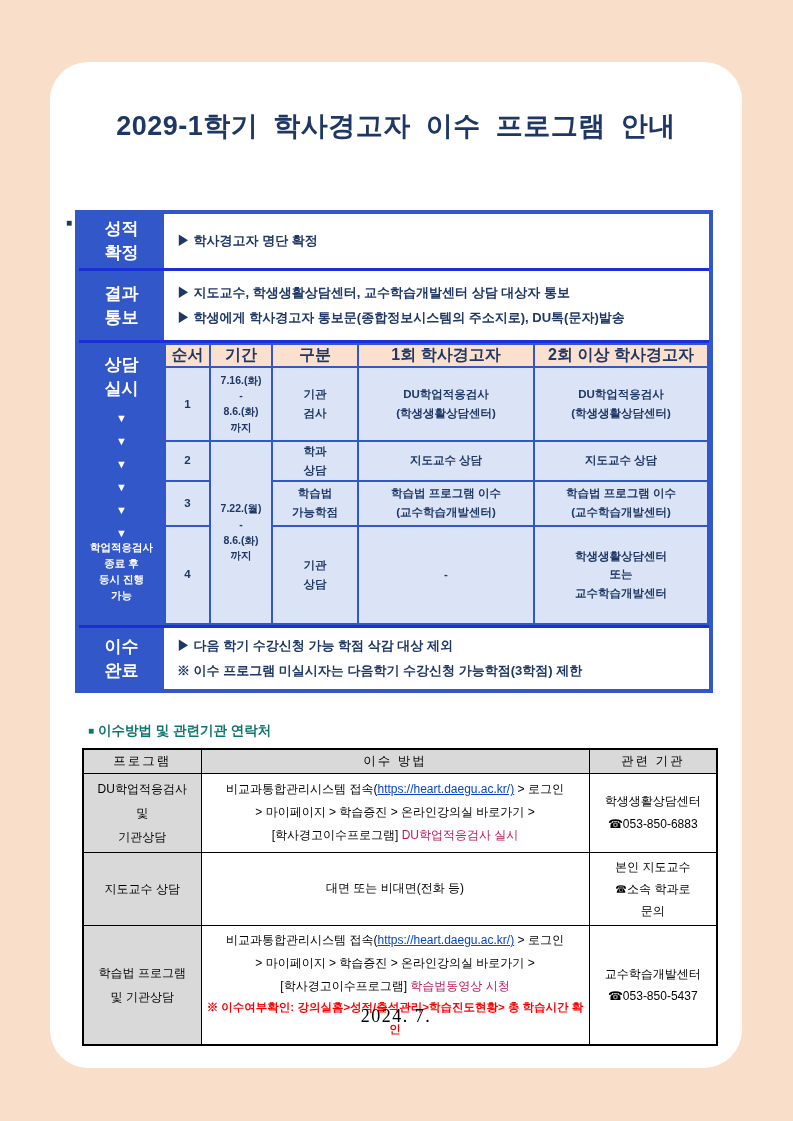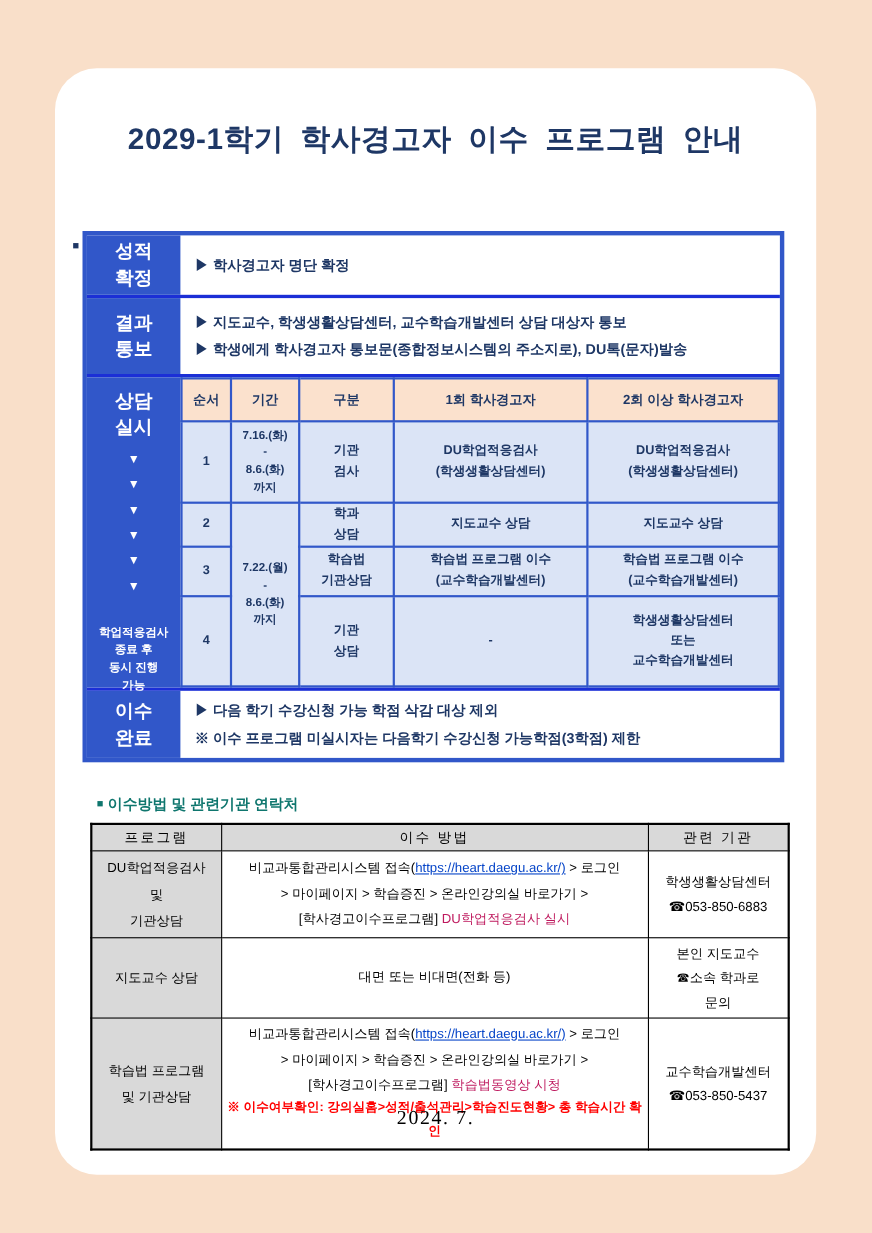--- a/index.html
+++ b/index.html
@@ -43,30 +43,30 @@
     flex:1; display:flex; flex-direction:column; justify-content:center;
     padding-left:13px; color:#1e3765; font-size:13px; font-weight:600; gap:7px;
   }
   .row1 { height:54px; }
   .row2 { height:72px; }
   .row3 { height:285px; }
   .row4 { height:64px; }
   .row3 .flow-label { justify-content:flex-start; padding-top:10px; }
   .flow-arrow { font-size:11px; line-height:1; margin-top:12px; }
   .flow-note {
-    margin-top:28px; font-size:10.5px; line-height:1.55;
+    margin-top:0; font-size:10.5px; line-height:1.55;
     white-space:pre-line; text-align:center; font-weight:bold;
   }
   .row3 .flow-content { padding:0; justify-content:flex-start; }
 
   
   .schedule { width:100%; height:100%; border-collapse:collapse; color:#1e3765; }
   .schedule th {
     background:#fbe1cd; border:2px solid #3157c9;
-    font-size:12px; font-weight:bold; height:39px;
+    font-size:16px; font-weight:bold; height:23px;
   }
   .schedule td {
     background:#dbe4f6; border:2px solid #3157c9;
     text-align:center; vertical-align:middle;
     font-size:11.5px; line-height:1.65; white-space:pre-line;
   }
   .schedule td.period { font-size:10.5px; line-height:1.5; }
   .schedule tr.sr1 { height:74px; }
   .schedule tr.sr2 { height:38px; }
   .schedule tr.sr3 { height:45px; }
@@ -182,21 +182,21 @@
 8.6.(화)
 까지</td>
             <td>학과
 상담</td>
             <td>지도교수 상담</td>
             <td>지도교수 상담</td>
           </tr>
           <tr class="sr3">
             <td>3</td>
             <td>학습법
-기관상담</td>
+가능학점</td>
             <td>학습법 프로그램 이수
 (교수학습개발센터)</td>
             <td>학습법 프로그램 이수
 (교수학습개발센터)</td>
           </tr>
           <tr>
             <td>4</td>
             <td>기관
 상담</td>
             <td>-</td>

